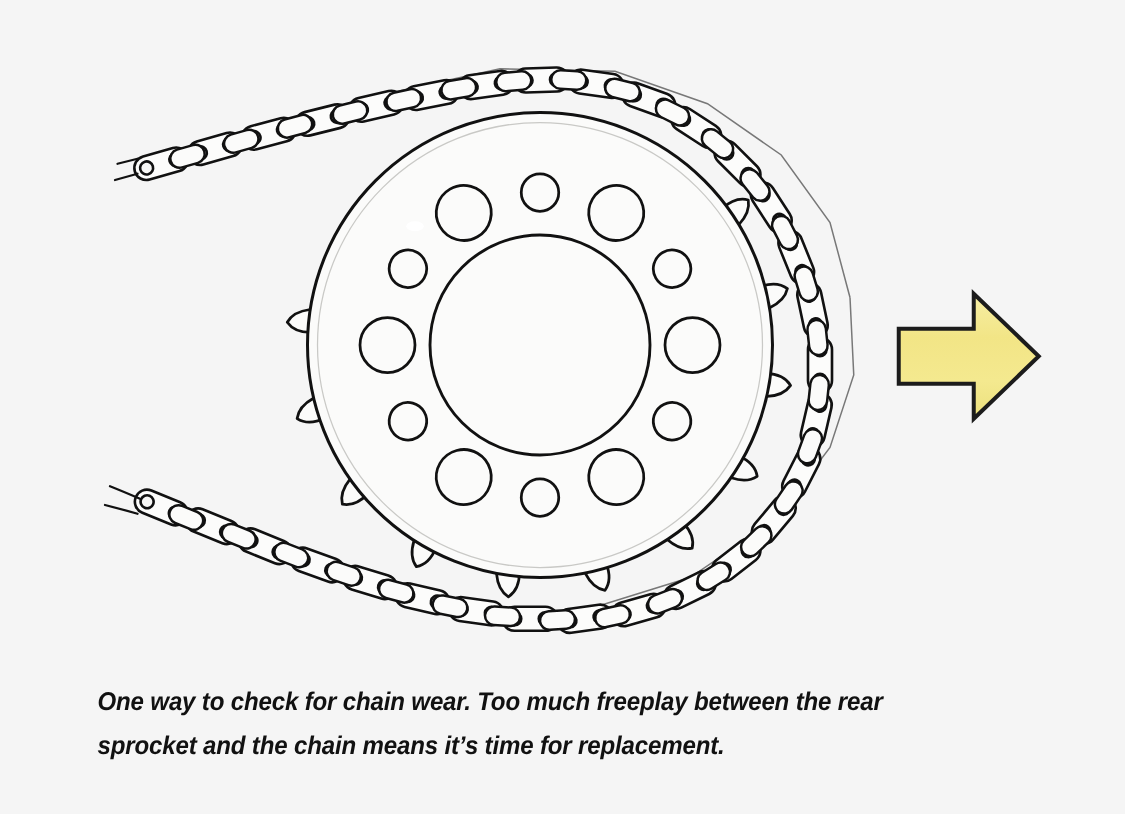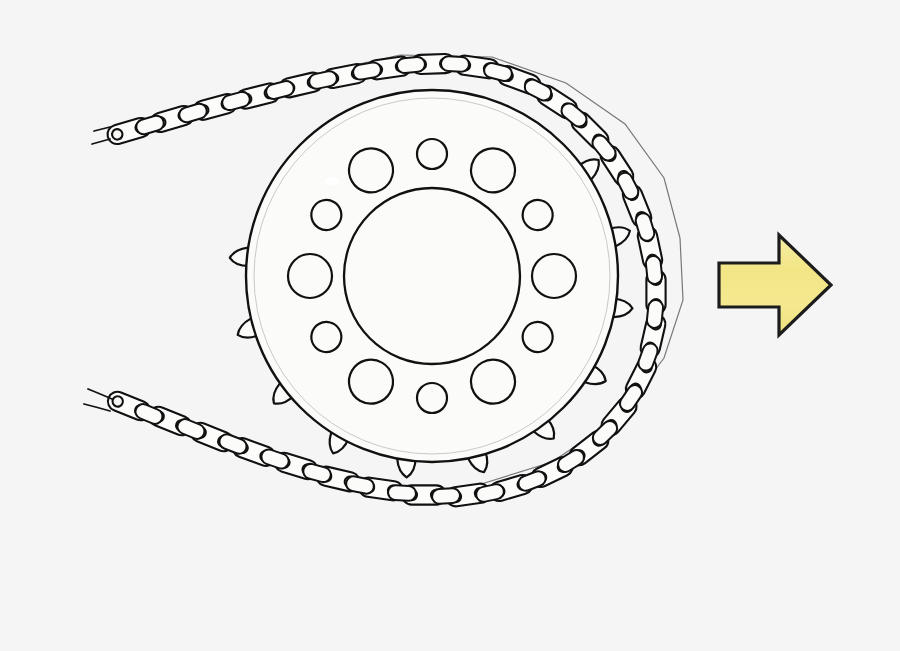--- a/index.html
+++ b/index.html
@@ -337,14 +337,18 @@
       <path d="M 110 139 L 92 144 M 110 127 L 94 131" fill="none" stroke="#111111" stroke-width="1.8" stroke-linecap="round"></path>
       <path d="M 112 399 Q 98 393 88 389 M 110 411 Q 96 407 84 404" fill="none" stroke="#111111" stroke-width="1.8" stroke-linecap="round"></path>
     </g>
 
     <g>
       <path d="M 719 263 L 779 263 L 779 235 L 831 285 L 779 335 L 779 307 L 719 307 Z" fill="url(#arrow-grad)" stroke="#1c1c1c" stroke-width="3.2" stroke-linejoin="miter"></path>
     </g>
 
   </svg>
 
+  <div class="caption-block">
+    <div class="caption-line">One way to check for chain wear. Too much freeplay between the rear</div>
+    <div class="caption-line">sprocket and the chain means it’s time for replacement.</div>
+  </div>
 
 </div>
 
 </body></html>

